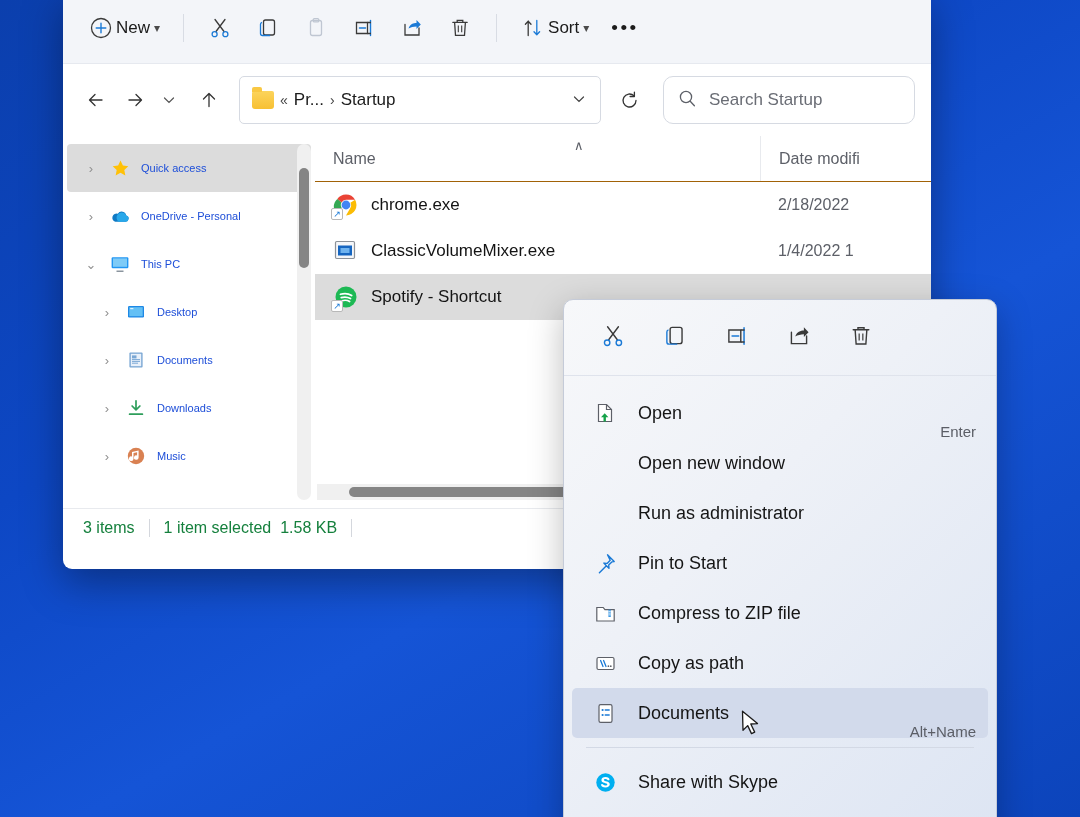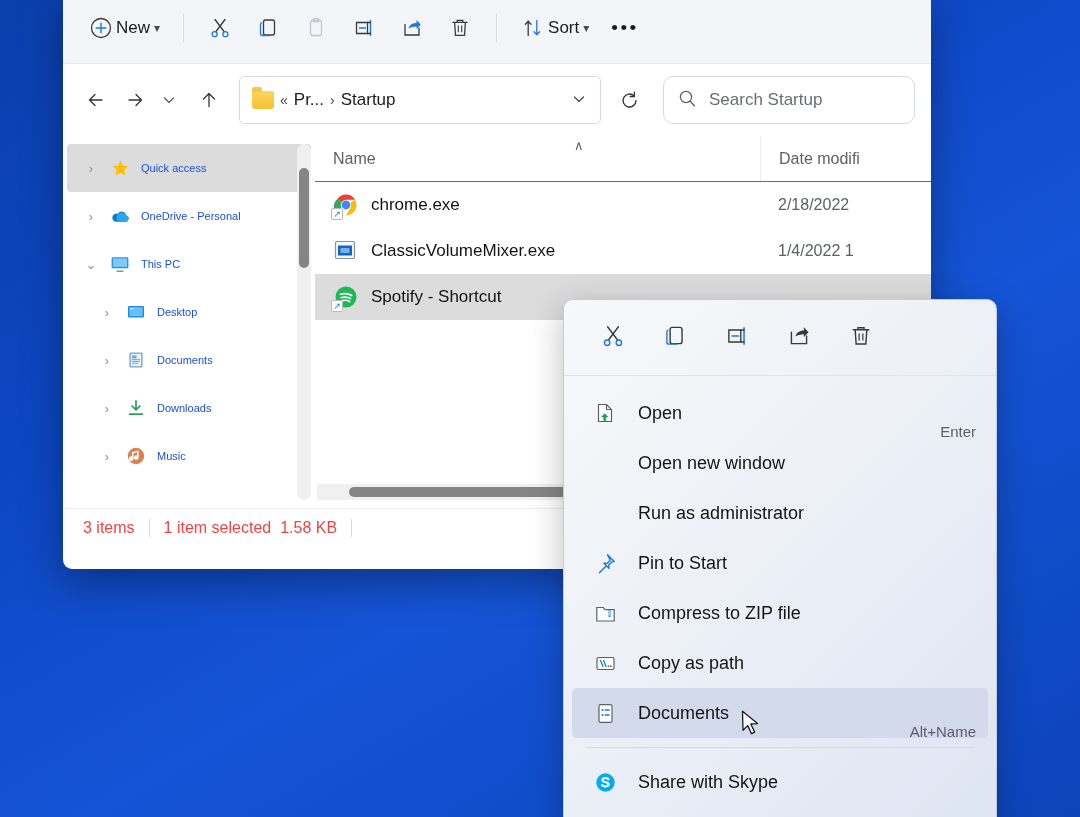--- a/index.html
+++ b/index.html
@@ -162,21 +162,21 @@
   #hscroll-thumb {
     position: absolute; left: 32px; top: 3px; width: 310px; height: 10px;
     background: #858585; border-radius: 5px;
   }
 
   
   #statusbar {
     height: 38px; display: flex; align-items: center;
     border-top: 1px solid #e8eaee; background: #fff; padding-left: 20px; gap: 0;
   }
-  .status-text { font-size: 16px; color: #ef4444; white-space: nowrap; }
+  .status-text { font-size: 16px; color: #15803d; white-space: nowrap; }
   .status-div { width: 1px; height: 18px; background: #d4d7dd; margin: 0 14px; }
 
   
   #context-menu {
     position: absolute;
     left: 563px; top: 299px;
     width: 434px; height: 540px;
     background: linear-gradient(135deg, #f7f8fa 0%, #eef1f7 40%, #dde5f3 100%);
     border: 1px solid #c5cbd8;
     border-radius: 10px;

